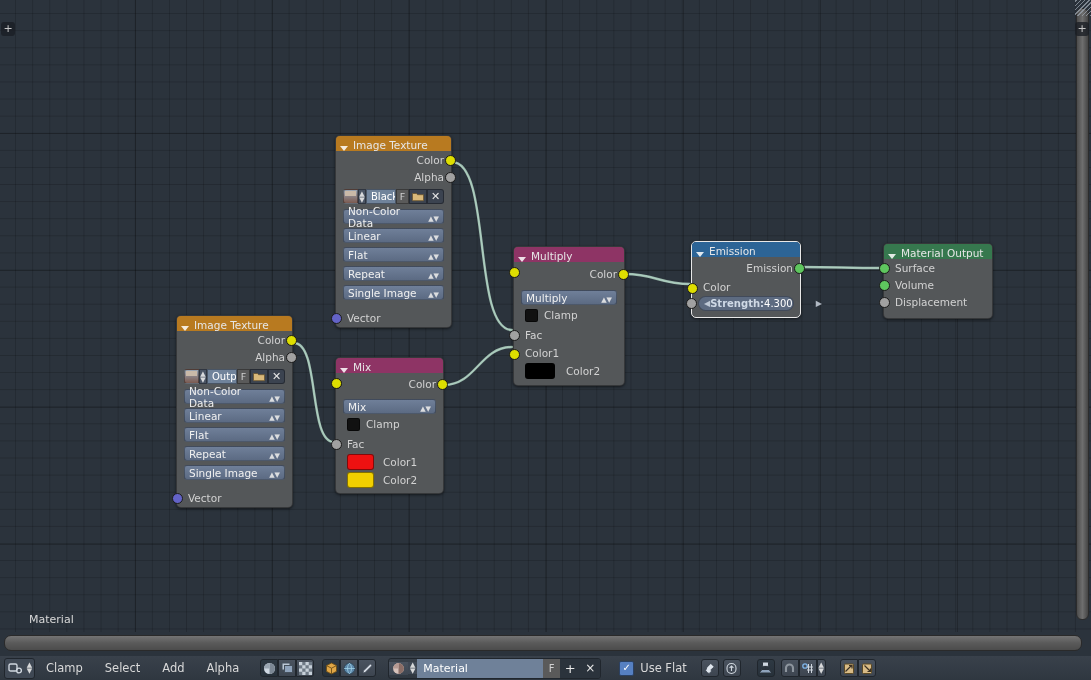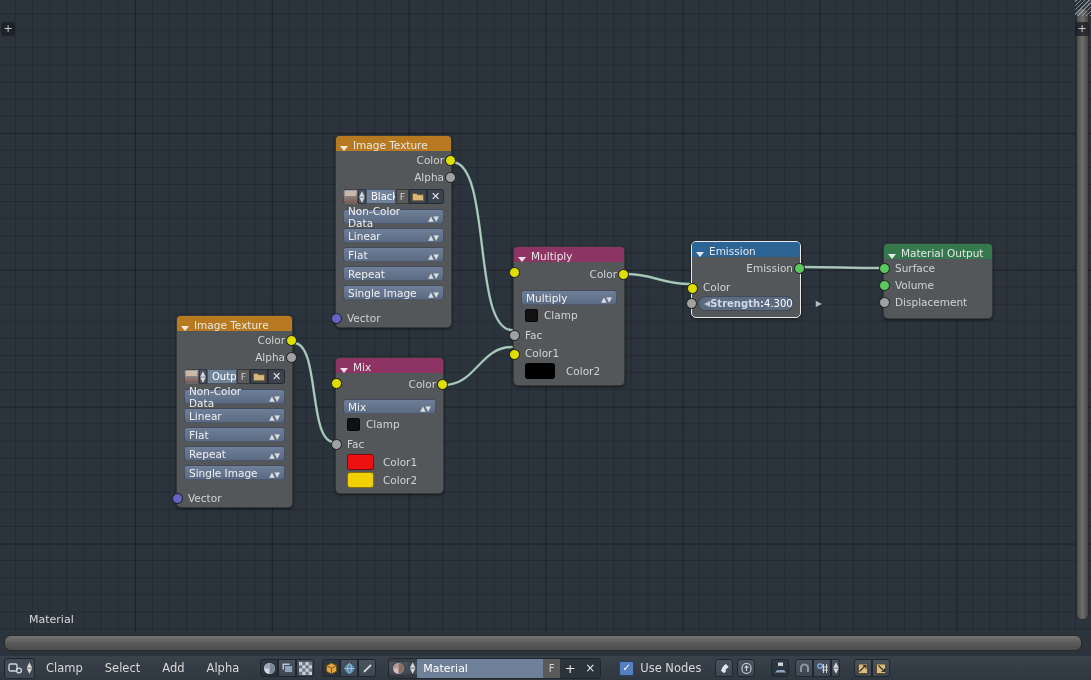--- a/index.html
+++ b/index.html
@@ -476,21 +476,21 @@
         </span>
         <span class="mf-name">Material</span>
         <span class="mf-f">F</span>
         <span class="mf-plus">+</span>
         <span class="mf-x">×</span>
       </div>
     </div>
 
     <div class="usenodes">
       <span class="unbox">✓</span>
-      <span class="unlabel">Use Nodes</span>
+      <span class="unlabel">Use Flat</span>
     </div>
 
     <div class="grp" style="margin-left:14px;">
       <div class="ibx solo" style="margin-right:4px;">
         <svg width="13" height="13" viewBox="0 0 13 13">
             <path d="M3.5 9.5L1.8 11.2M4 5.2l3.8-3.8 3.8 3.8-1.4.4-2.2 2.2.4 1.4-2.2 2.2-1.4-.4-2.2-2.2z" fill="#dfe6ee" stroke="#3b4450" stroke-width=".8"></path>
           </svg>
       </div>
       <div class="ibx solo">
         <svg width="13" height="13" viewBox="0 0 13 13">

